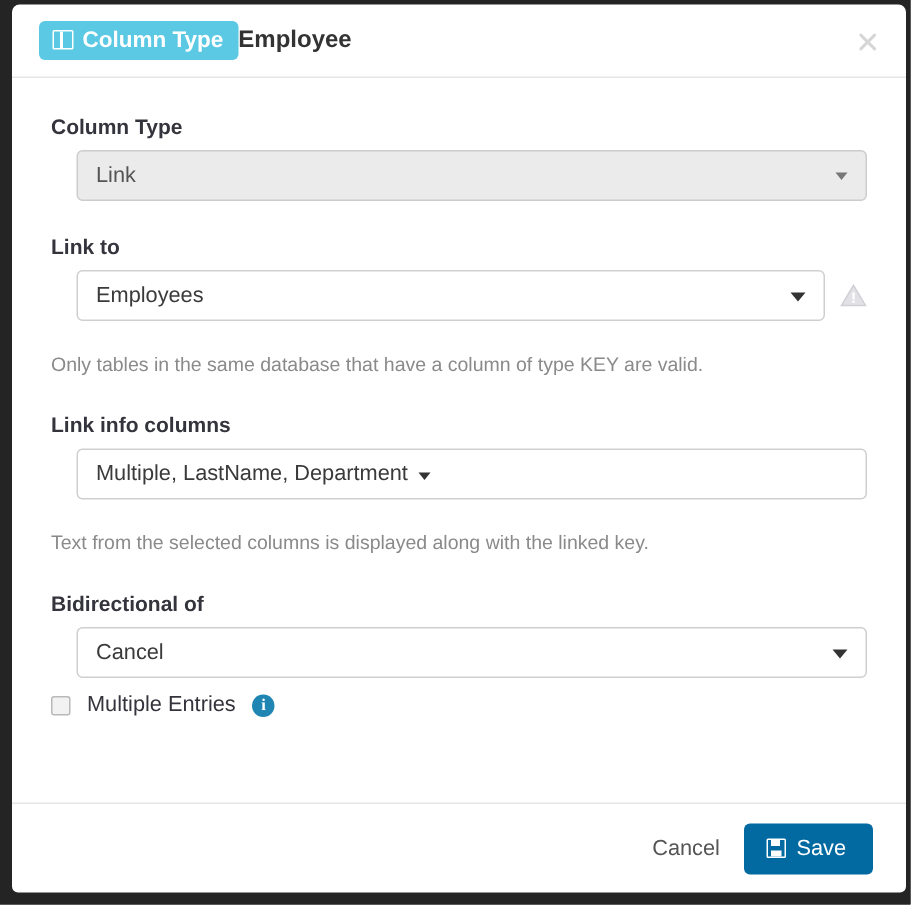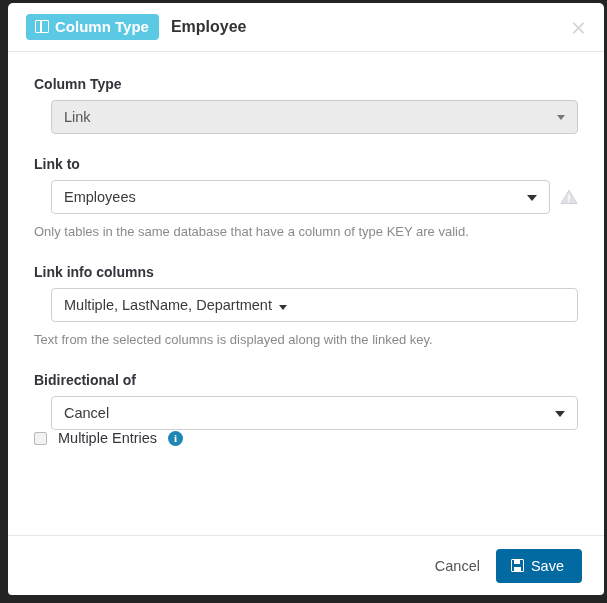--- a/index.html
+++ b/index.html
@@ -65,21 +65,20 @@
     content: "";
     position: absolute;
     left: 4.2px;
     top: 0;
     bottom: 0;
     width: 1.6px;
     background: #ffffff;
   }
 
   .header-title {
-    margin-left: 12px;
     font-size: 16px;
     font-weight: bold;
     color: #333333;
   }
 
   .close-btn {
     position: absolute;
     right: 17px;
     top: 16px;
     width: 18px;
@@ -183,37 +182,38 @@
   .multi-box {
     padding-right: 12px;
     display: block;
     line-height: 32px;
   }
 
   .help-text {
     font-size: 13px;
     color: #8a8a8a;
     line-height: 1.55;
-    margin-top: 8px;
+    margin-top: 19px;
     margin-bottom: 22px;
   }
 
   .warn-icon {
     margin-left: 10px;
     width: 18px;
     height: 16px;
     position: relative;
     flex: 0 0 auto;
   }
   .warn-icon svg { display: block; }
 
   
   .checkbox-row {
     display: flex;
     align-items: center;
+    margin-top: 10px;
     text-align: center;
   }
 
   .checkbox-square {
     width: 13px;
     height: 13px;
     box-sizing: border-box;
     border: 1px solid #b9b9b9;
     background: #f2f2f2;
     border-radius: 2px;

